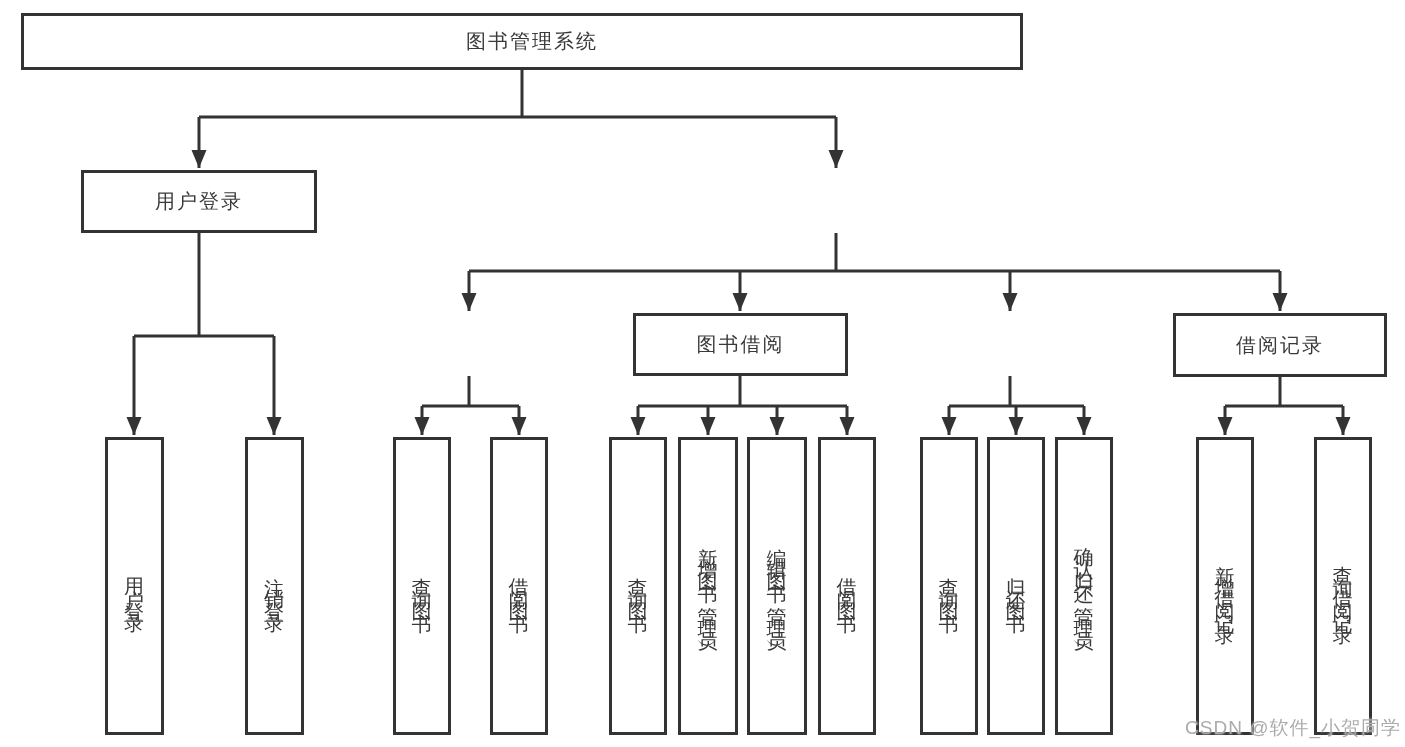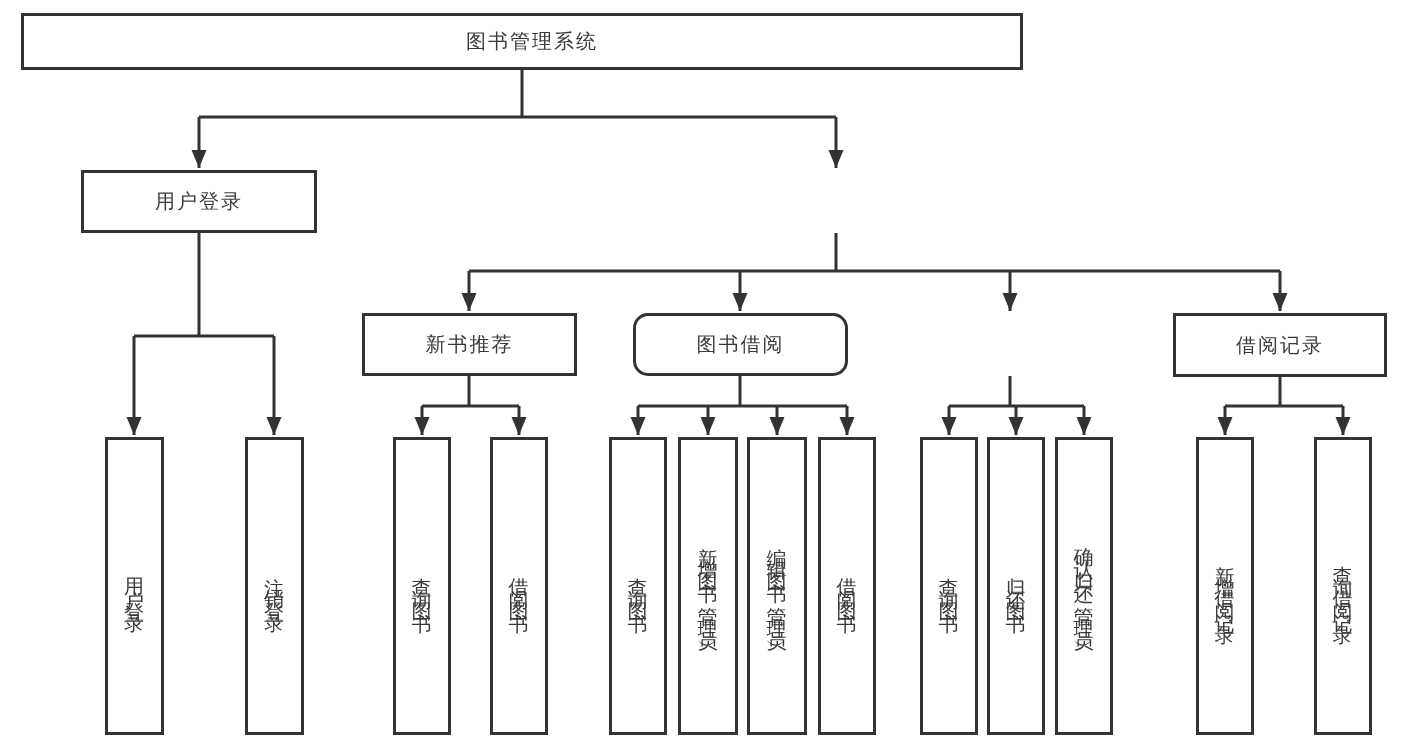--- a/index.html
+++ b/index.html
@@ -51,21 +51,21 @@
     text-orientation: mixed;
     letter-spacing: 12px;
     line-height: 1;
     white-space: normal;
   }
   
   .n-root  { left: 21px;   top: 13px;  width: 1002px; height: 57px; padding-left: 20px; }
   .n-b0    { left: 81px;   top: 170px; width: 236px;  height: 63px; }
   .n-b1    { left: 717px;  top: 170px; width: 238px;  height: 63px; }
   .n-g0    { left: 362px;  top: 313px; width: 215px;  height: 63px; }
-  .n-g1    { left: 633px;  top: 313px; width: 215px;  height: 63px; border-radius: 15px; }
+  .n-g1    { left: 633px;  top: 313px; width: 215px;  height: 63px; }
   .n-g2    { left: 903px;  top: 313px; width: 214px;  height: 63px; }
   .n-g3    { left: 1173px; top: 313px; width: 214px;  height: 64px; }
   
   .leaf    { top: 437px; height: 298px; width: 59px; }
   .n-l0  { left: 105px; }
   .n-l1  { left: 245px; }
   .n-l2  { left: 393px; width: 58px; }
   .n-l3  { left: 490px; width: 58px; }
   .n-l4  { left: 609px; width: 58px; }
   .n-l5  { left: 678px; width: 60px; }
@@ -141,23 +141,20 @@
   </svg>
 
   <div class="node n-root">
     <span class="label">图书管理系统</span>
   </div>
 
   <div class="node n-b0">
     <span class="label">用户登录</span>
   </div>
 
-  <div class="node n-g0">
-    <span class="label">新书推荐</span>
-  </div>
   <div class="node n-g1">
     <span class="label">图书借阅</span>
   </div>
   <div class="node n-g3">
     <span class="label">借阅记录</span>
   </div>
 
   <div class="node leaf n-l0">
     <span class="label">用户登录</span>
   </div>
@@ -195,14 +192,15 @@
     <span class="label">确认归还（管理员）</span>
   </div>
 
   <div class="node leaf n-l11">
     <span class="label">新增借阅记录</span>
   </div>
   <div class="node leaf n-l12">
     <span class="label">查询借阅记录</span>
   </div>
 
+  <div class="watermark">CSDN @软件_小贺同学</div>
 
 </div>
 
 </body></html>

